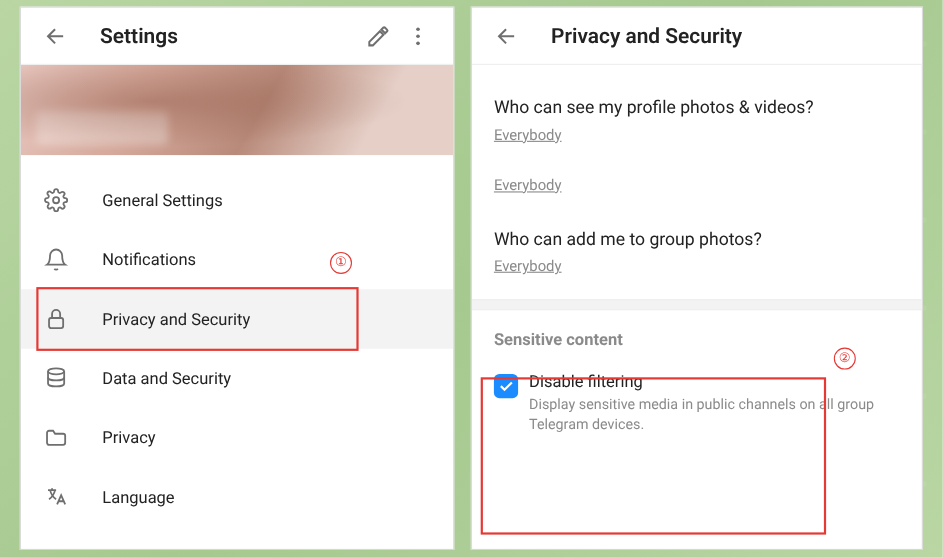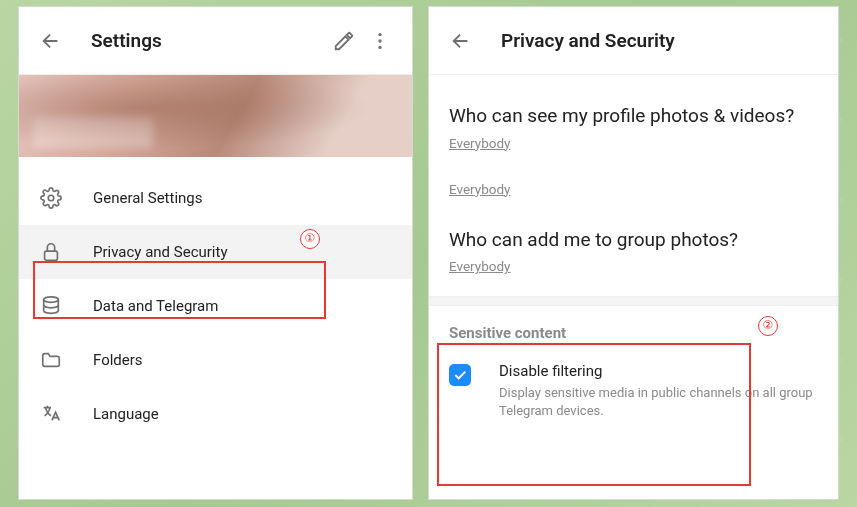--- a/index.html
+++ b/index.html
@@ -20,21 +20,21 @@
   .panel {
     position: absolute;
     background: #fff;
     border: 1px solid #d7d7d7;
     overflow: hidden;
   }
   .panel-left { left: 18px; top: 6px; width: 395px; height: 494px; }
   .panel-right { left: 428px; top: 6px; width: 411px; height: 494px; }
 
   .header {
-    height: 68px;
+    height: 52px;
     display: flex;
     align-items: center;
     padding: 0 14px;
     border-bottom: 1px solid #eee;
     background: #fff;
     position: relative;
     z-index: 2;
   }
   .header-title {
     font-size: 19px;
@@ -83,33 +83,33 @@
   }
   .menu-item.active { background: #f3f3f3; }
   .menu-icon {
     width: 24px; height: 24px;
     color: #6f6f6f;
     display:flex; align-items:center; justify-content:center;
   }
   .menu-icon svg { width: 22px; height: 22px; stroke: currentColor; fill: none; stroke-width: 1.8; }
   .menu-label { margin-left: 30px; font-size: 15px; }
   .priv-item { padding: 14px 20px 16px; cursor:pointer; }
-  .priv-title { font-size: 19px; color: #222; line-height: 1.35; margin-bottom: 6px; }
+  .priv-title { font-size: 16px; color: #222; line-height: 1.35; margin-bottom: 6px; }
   .priv-value { font-size: 13.5px; color: #8a8a8a; text-decoration: underline; }
   .divider { height: 10px; background: #f3f3f3; border-top:1px solid #eee; border-bottom:1px solid #eee; margin-top:6px;}
   .section-title { font-size: 15px; font-weight: 700; color: #8a8a8a; padding: 18px 20px 6px; }
   .check-row { display:flex; padding: 14px 20px 18px; cursor:pointer; }
   .checkbox {
     width: 22px; height: 22px; border-radius: 5px;
     background: #1a8cff;
     display:flex; align-items:center; justify-content:center;
     flex-shrink:0; margin-top:2px;
   }
   .checkbox svg { width:16px; height:16px; stroke:#fff; stroke-width:3; fill:none; }
-  .check-text { margin-left: 28px; }
+  .check-text { margin-left: 10px; }
   .check-title { font-size: 15px; color:#222; margin-bottom:4px;}
   .check-desc { font-size: 13px; color:#8a8a8a; line-height:1.4; }
 
   
   .callout-box { position:absolute; border:2px solid #e53935; pointer-events:none; z-index:5; }
   .callout-badge {
     position:absolute;
     width:20px; height:20px; border:1.5px solid #e53935; border-radius:50%;
     color:#e53935; font-size:12px; line-height:17px; text-align:center;
     font-weight:500;
@@ -150,49 +150,58 @@
     <div class="menu-item">
       <span class="menu-icon">
         <svg viewBox="0 0 24 24">
             <circle cx="12" cy="12" r="3"></circle>
             <path d="M19.4 15a1.7 1.7 0 0 0 .34 1.87l.06.06a2 2 0 1 1-2.83 2.83l-.06-.06a1.7 1.7 0 0 0-1.87-.34 1.7 1.7 0 0 0-1 1.56V21a2 2 0 1 1-4 0v-.09a1.7 1.7 0 0 0-1.11-1.56 1.7 1.7 0 0 0-1.87.34l-.06.06a2 2 0 1 1-2.83-2.83l.06-.06a1.7 1.7 0 0 0 .34-1.87 1.7 1.7 0 0 0-1.56-1H3a2 2 0 1 1 0-4h.09a1.7 1.7 0 0 0 1.56-1.11 1.7 1.7 0 0 0-.34-1.87l-.06-.06A2 2 0 1 1 7.08 4.25l.06.06a1.7 1.7 0 0 0 1.87.34H9a1.7 1.7 0 0 0 1-1.56V3a2 2 0 1 1 4 0v.09a1.7 1.7 0 0 0 1 1.56 1.7 1.7 0 0 0 1.87-.34l.06-.06a2 2 0 1 1 2.83 2.83l-.06.06a1.7 1.7 0 0 0-.34 1.87V9a1.7 1.7 0 0 0 1.56 1H21a2 2 0 1 1 0 4h-.09a1.7 1.7 0 0 0-1.51 1z"></path>
           </svg>
       </span>
       <span class="menu-label">General Settings</span>
     </div>
 
+    <div class="menu-item">
+      <span class="menu-icon">
+        <svg viewBox="0 0 24 24">
+            <path d="M18 8a6 6 0 1 0-12 0c0 7-3 9-3 9h18s-3-2-3-9"></path>
+            <path d="M13.7 21a2 2 0 0 1-3.4 0"></path>
+          </svg>
+      </span>
+      <span class="menu-label">Notifications</span>
+    </div>
 
     <div class="menu-item active">
       <span class="menu-icon">
         <svg viewBox="0 0 24 24">
             <rect x="5" y="11" width="14" height="10" rx="2"></rect>
             <path d="M8 11V7a4 4 0 0 1 8 0v4"></path>
           </svg>
       </span>
       <span class="menu-label">Privacy and Security</span>
     </div>
 
     <div class="menu-item">
       <span class="menu-icon">
         <svg viewBox="0 0 24 24">
             <ellipse cx="12" cy="5" rx="8" ry="3"></ellipse>
             <path d="M4 5v6c0 1.66 3.58 3 8 3s8-1.34 8-3V5"></path>
             <path d="M4 11v6c0 1.66 3.58 3 8 3s8-1.34 8-3v-6"></path>
           </svg>
       </span>
-      <span class="menu-label">Data and Telegram</span>
+      <span class="menu-label">Data and Security</span>
     </div>
 
     <div class="menu-item">
       <span class="menu-icon">
         <svg viewBox="0 0 24 24">
             <path d="M3 7a2 2 0 0 1 2-2h4l2 3h8a2 2 0 0 1 2 2v7a2 2 0 0 1-2 2H5a2 2 0 0 1-2-2V7z"></path>
           </svg>
       </span>
-      <span class="menu-label">Folders</span>
+      <span class="menu-label">Privacy</span>
     </div>
 
     <div class="menu-item">
       <span class="menu-icon">
         <svg viewBox="0 0 24 24">
             <path d="M4 5h8M8 3v2M6 5c1 4 3 7 6 9M11 5c-1 4-3 7-6 9"></path>
             <path d="M13 19l4-9 4 9M14.5 16h5"></path>
           </svg>
       </span>
       <span class="menu-label">Language</span>

